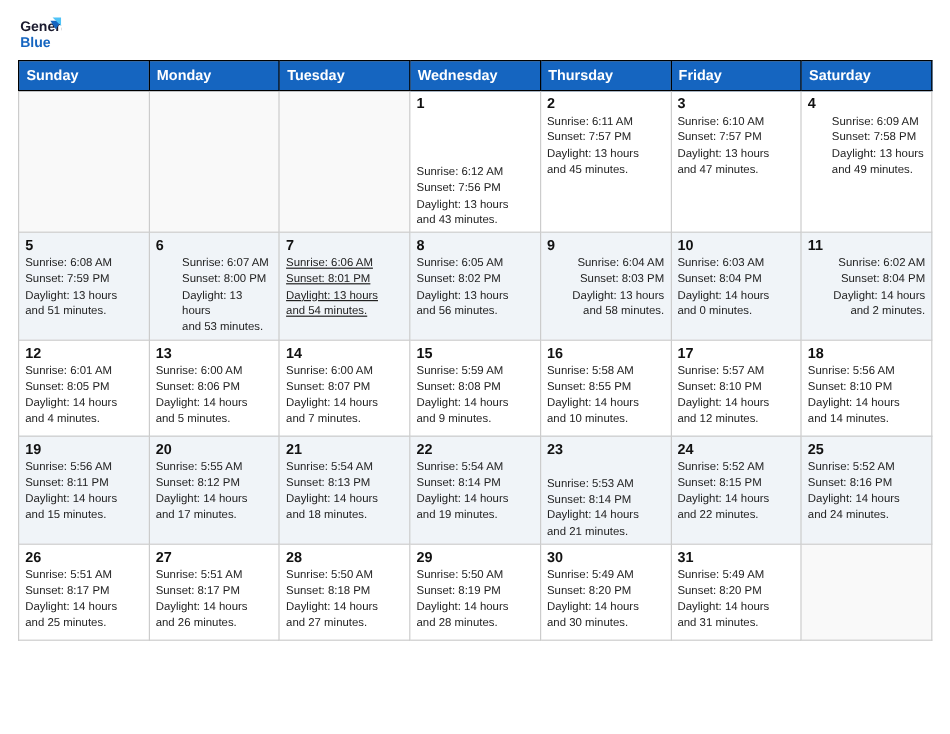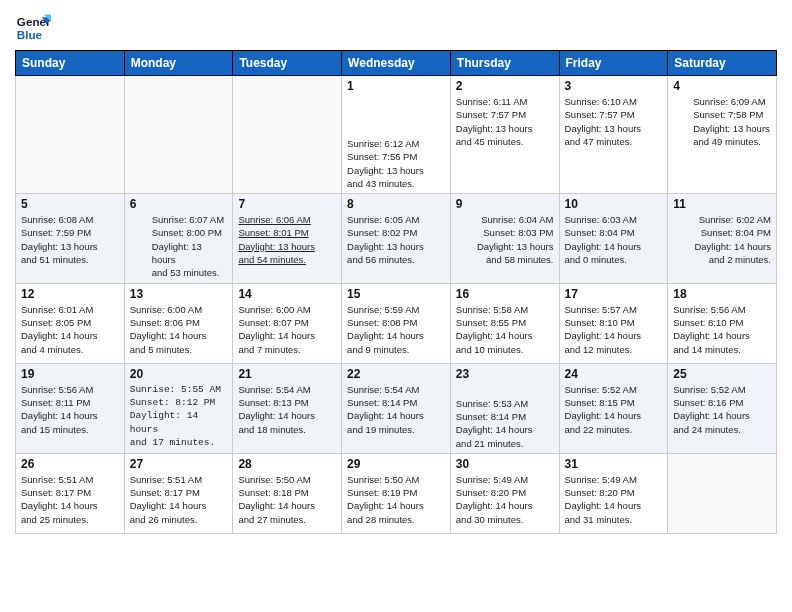--- a/index.html
+++ b/index.html
@@ -256,21 +256,21 @@
         <tr class="row-alt">
           <td>
             <div class="day-num">19</div>
             <div class="day-info" style="white-space: pre-line;">Sunrise: 5:56 AM
 Sunset: 8:11 PM
 Daylight: 14 hours
 and 15 minutes.</div>
           </td>
           <td>
             <div class="day-num">20</div>
-            <div class="day-info" style="white-space: pre-line; font-family: Liberation Mono, monospace;">Sunrise: 5:55 AM
+            <div class="day-info" style="white-space: pre-line;">Sunrise: 5:55 AM
 Sunset: 8:12 PM
 Daylight: 14 hours
 and 17 minutes.</div>
           </td>
           <td>
             <div class="day-num">21</div>
             <div class="day-info" style="white-space: pre-line;">Sunrise: 5:54 AM
 Sunset: 8:13 PM
 Daylight: 14 hours
 and 18 minutes.</div>

